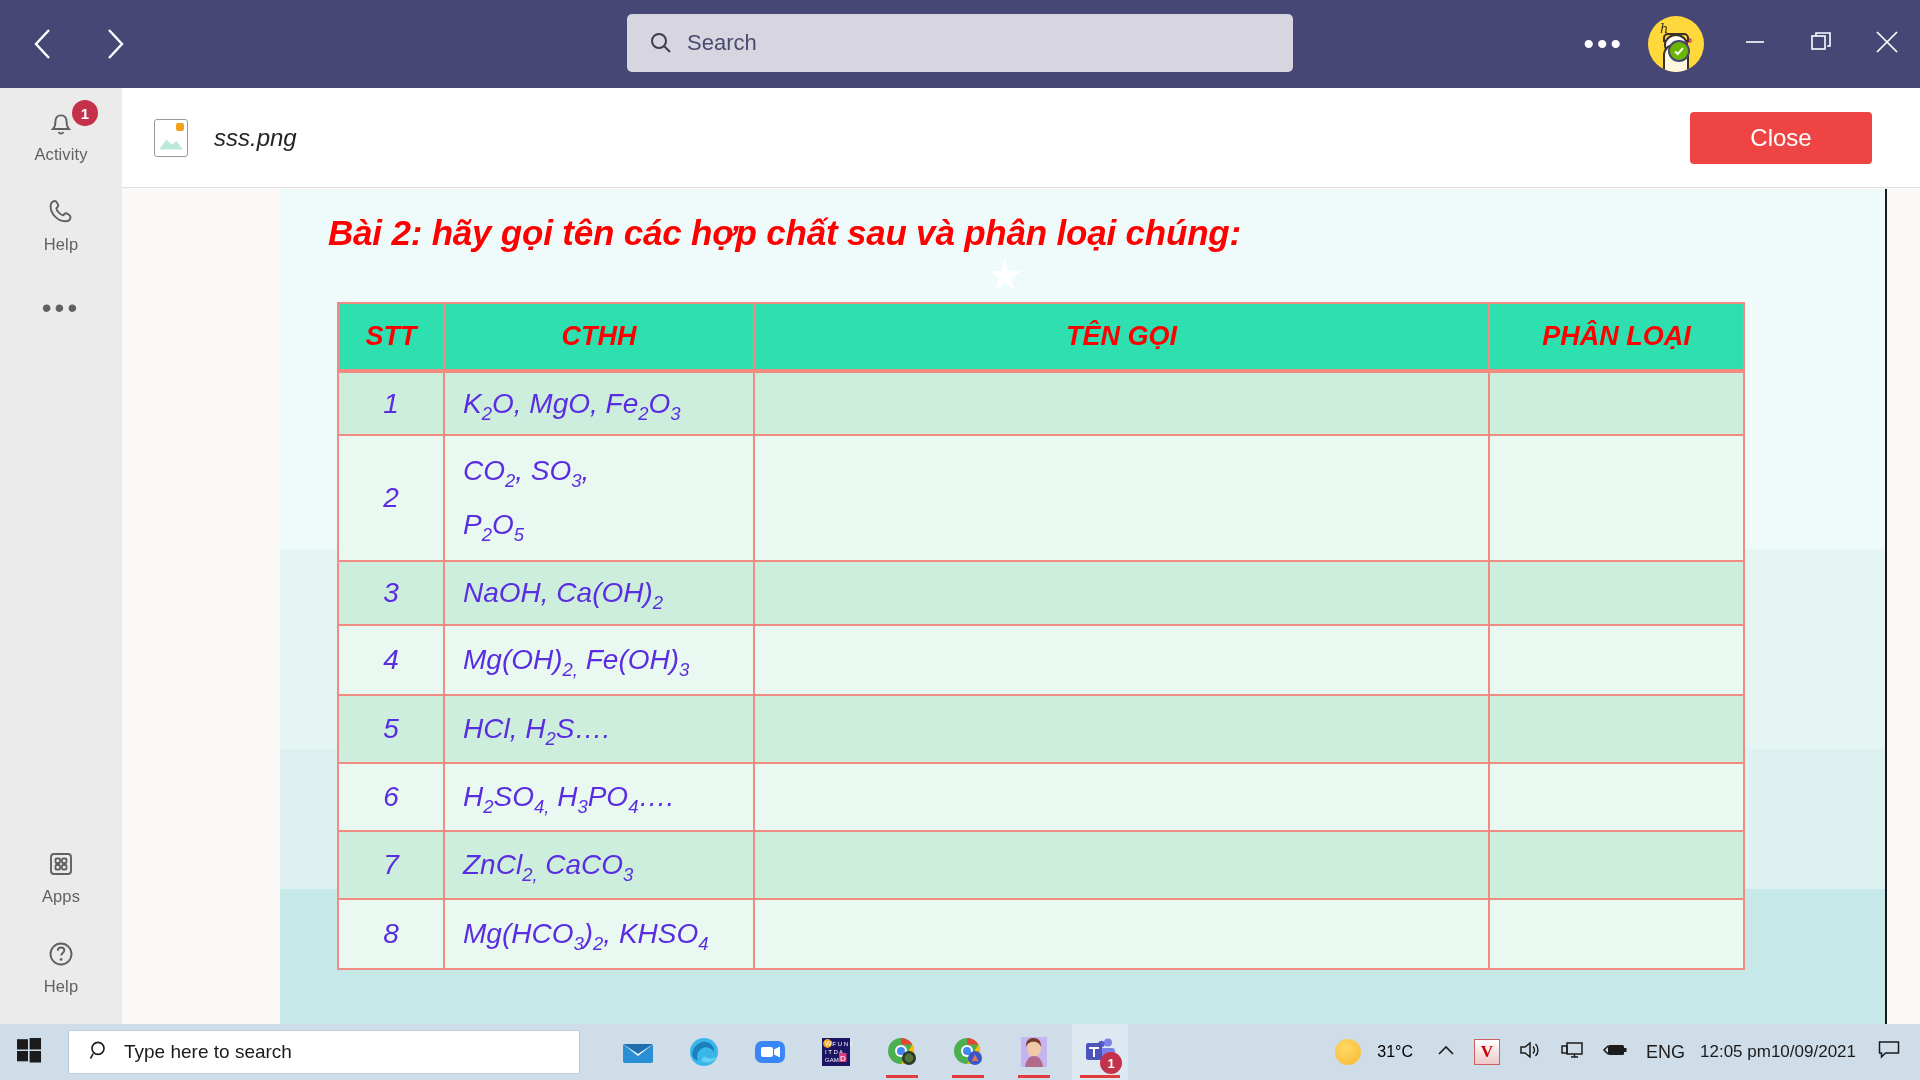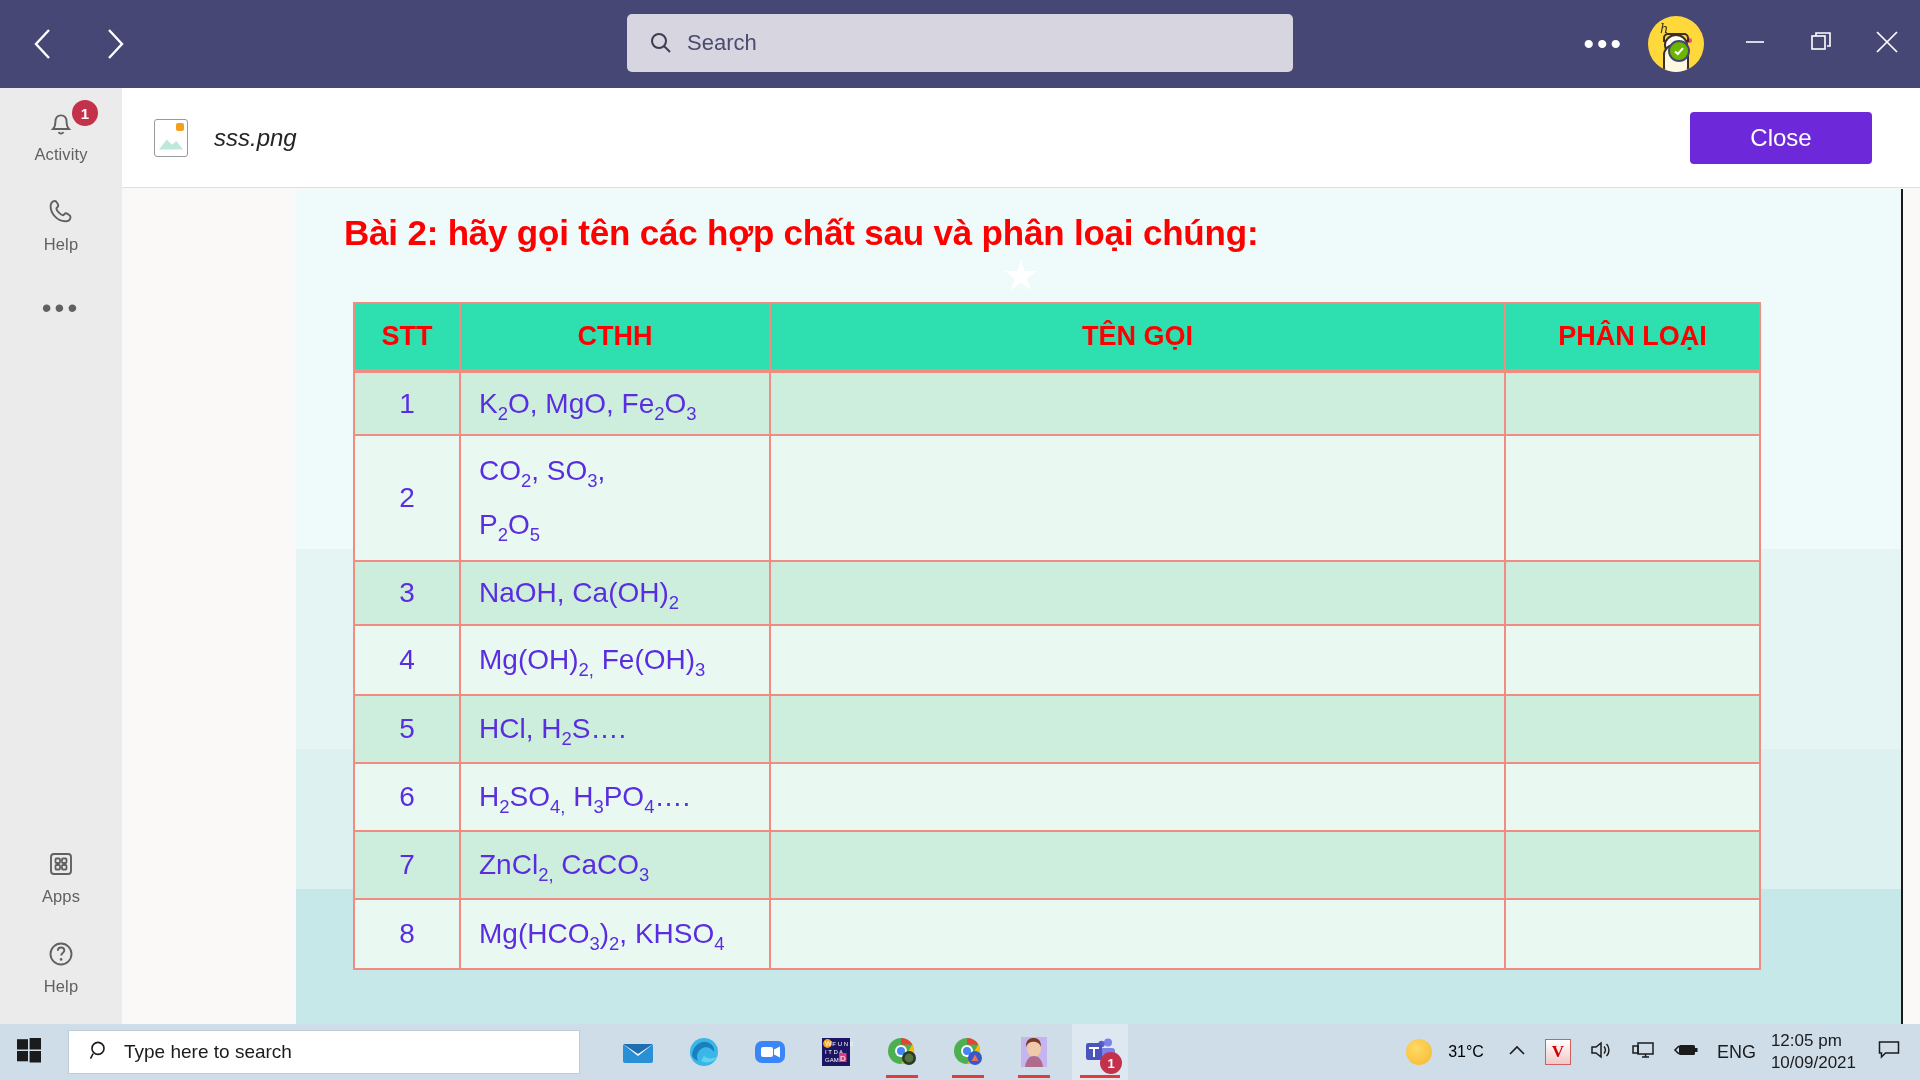--- a/index.html
+++ b/index.html
@@ -106,38 +106,39 @@
   .file-icon .mount{
     width:24px; height:14px; margin-bottom:6px;
     background:linear-gradient(to bottom,#bfe8dd,#bfe8dd);
     clip-path:polygon(0% 100%, 32% 28%, 54% 66%, 72% 40%, 100% 100%);
   }
   .file-icon .sun{ position:absolute; right:3px; top:3px; width:8px; height:8px;
                    background:#f3a11c; border-radius:2px; }
   .file-name{ margin-left:26px; font-size:24px; color:#252423;font-style:italic; }
   .close-btn{
     position:absolute; right:48px; top:24px; width:182px; height:52px;
-    background:#6d28d9; color:#fff; border:none; border-radius:4px;
+    background:#ef4444; color:#fff; border:none; border-radius:4px;
     font-size:24px; font-family:"Liberation Sans", sans-serif; cursor:pointer;
   }
 
   
   .viewer{
     position:absolute; left:122px; top:189px; width:1798px; height:835px;
     background:#faf9f8; overflow:hidden;
   }
   .docimg{
-    position:absolute; left:174px; top:0; width:1607px; height:835px;
+    position:absolute; left:158px; top:0; width:1607px; height:835px;
     background:
       linear-gradient(to bottom,
         #effbfa 0px, #effbfa 360px,
         #e4f5f4 360px, #e4f5f4 560px,
         #ddf1f1 560px, #ddf1f1 700px,
         #c6e8e8 700px, #c6e8e8 835px);
     border-right:2px solid #1a1a1a;
+    font-style:italic;
   }
   .doc-title{
     position:absolute; left:48px; top:24px;
     color:#ff0000; font-size:35px; font-weight:bold; letter-spacing:-0.2px;
     font-family:"Liberation Sans", sans-serif; white-space:nowrap;
   }
   .star{
     position:absolute; left:708px; top:70px; width:34px; height:34px; background:#ffffff;
     clip-path:polygon(50% 0%,61% 35%,98% 35%,68% 57%,79% 91%,50% 70%,21% 91%,32% 57%,2% 35%,39% 35%);
   }
@@ -204,21 +205,21 @@
   }
   .tray{
     position:absolute; right:0; bottom:0; height:56px; display:flex; align-items:center;
     padding-right:10px; gap:0;
   }
   .tray-item{ display:flex; align-items:center; justify-content:center; height:56px; padding:0 9px;
               color:#1b1b1b; font-size:18px; }
   .weather{ display:flex; align-items:center; gap:16px; padding:0 14px 0 18px; }
   .weather .sun{ width:26px; height:26px; border-radius:50%;
                  background:radial-gradient(circle at 40% 35%, #ffd966, #f7b82e); }
-  .clock{ display:flex; flex-direction:column; align-items:flex-start; line-height:1.28;
+  .clock{ display:flex; flex-direction:row; align-items:flex-start; line-height:1.28;
           font-size:17px; color:#1b1b1b; padding:0 12px 0 6px; }
   .vicon{ width:26px; height:26px; border:1px solid #d06060;
           background:linear-gradient(#ffffff,#f0c8c8); display:flex;
           align-items:center; justify-content:center; color:#cc0000;
           font-weight:bold; font-size:17px; font-family:"Liberation Serif", serif; }
 </style>
 </head>
 <body>
 
 <div id="app">

